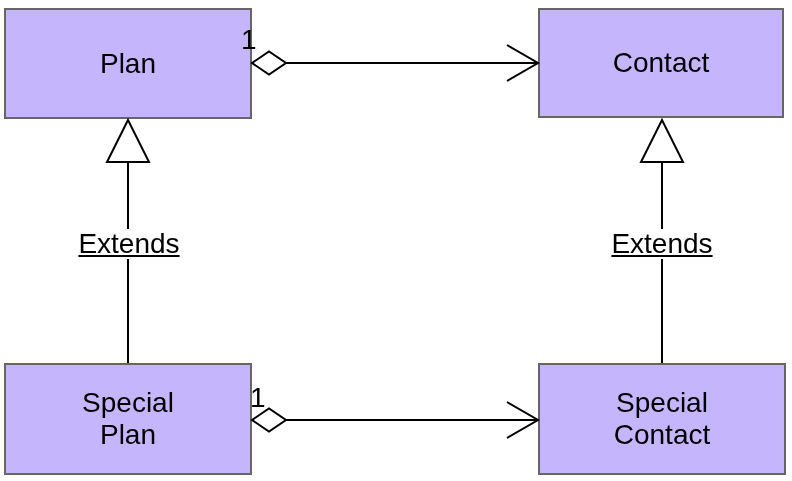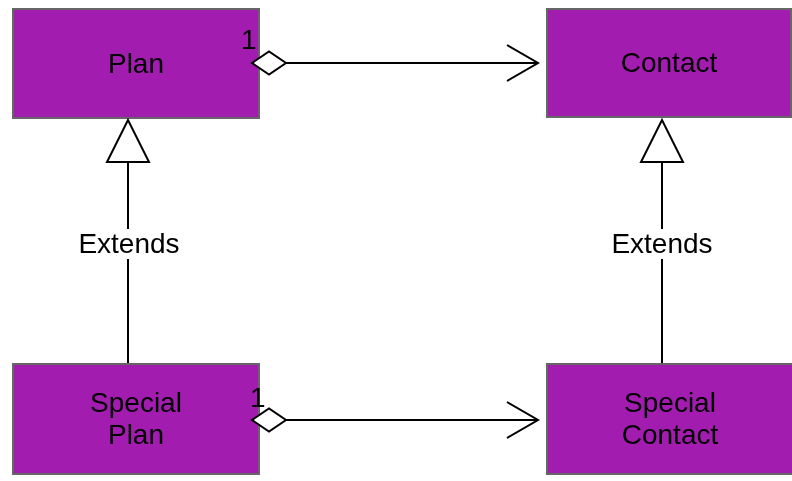--- a/index.html
+++ b/index.html
@@ -7,30 +7,29 @@
     position: relative;
     width: 792px;
     height: 481px;
     background: #ffffff;
     font-family: "Liberation Sans", sans-serif;
     overflow: hidden;
   }
   .node {
     position: absolute;
     box-sizing: border-box;
-    background: #a21caf;
+    background: #c4b5fd;
     border: 2px solid #666666;
     display: flex;
     align-items: center;
     justify-content: center;
     text-align: center;
     color: #000000;
     font-size: 28px;
     line-height: 32px;
-    margin-left: 8px;
   }
   .node .node-label { white-space: pre-line; }
   .node-plan            { left: 4px;   top: 8px;   width: 248px; height: 111px; }
   .node-contact         { left: 538px; top: 8px;   width: 246px; height: 110px; }
   .node-special-plan    { left: 4px;   top: 363px; width: 248px; height: 112px; }
   .node-special-contact { left: 538px; top: 363px; width: 248px; height: 112px; }
 
   .edge-layer {
     position: absolute;
     left: 0; top: 0;
@@ -53,20 +52,21 @@
     position: absolute;
     color: #000000;
     font-size: 28px;
     line-height: 30px;
     white-space: nowrap;
   }
   .edge-label.extends {
     transform: translate(-50%, -50%);
     background: #ffffff;
     padding: 0 3px;
+    text-decoration: underline;
   }
 </style>
 </head>
 <body>
 
 <div class="canvas">
 
   <div class="node node-plan">
     <span class="node-label">Plan</span>
   </div>

